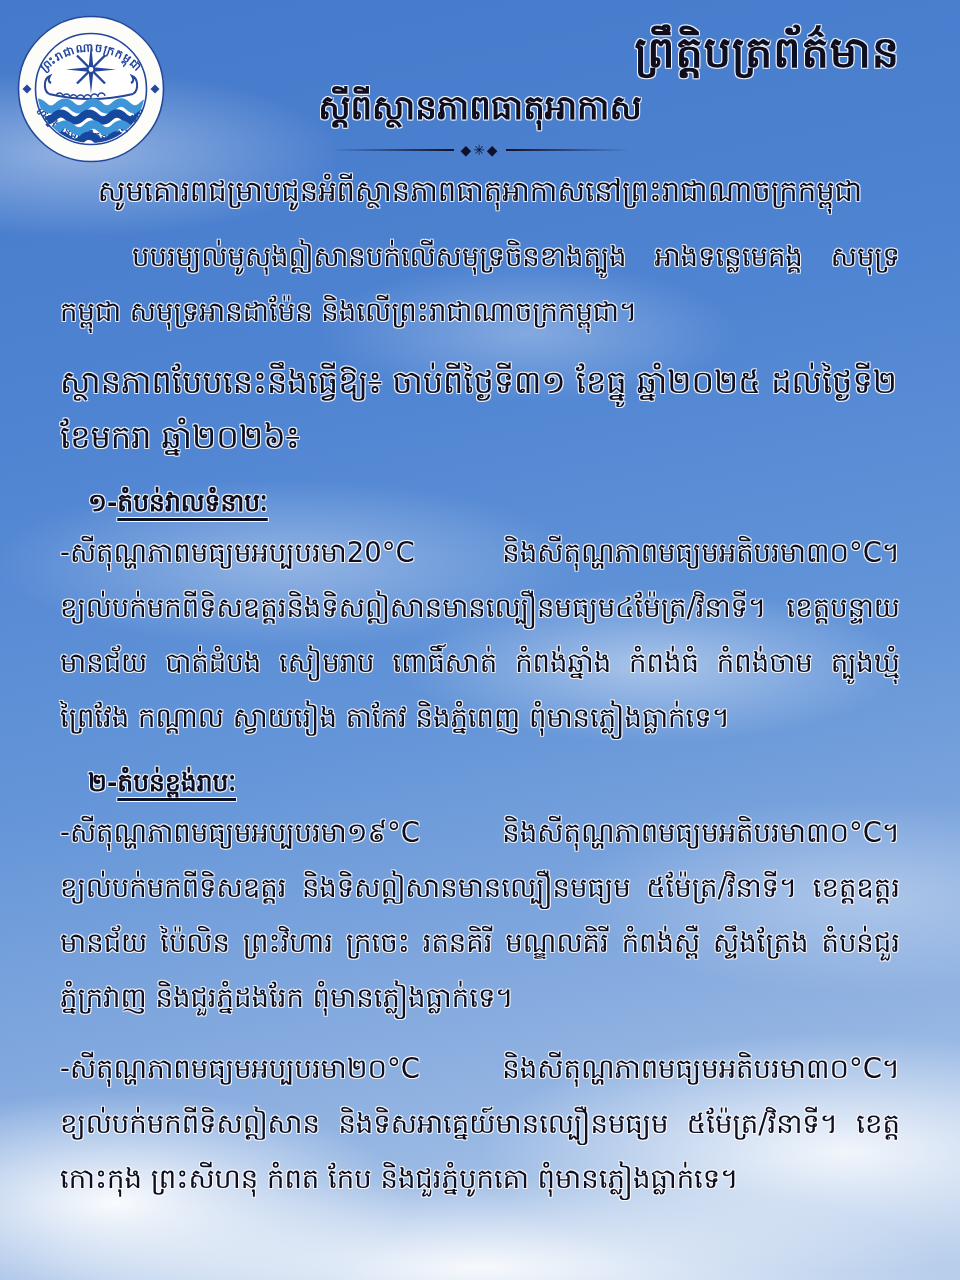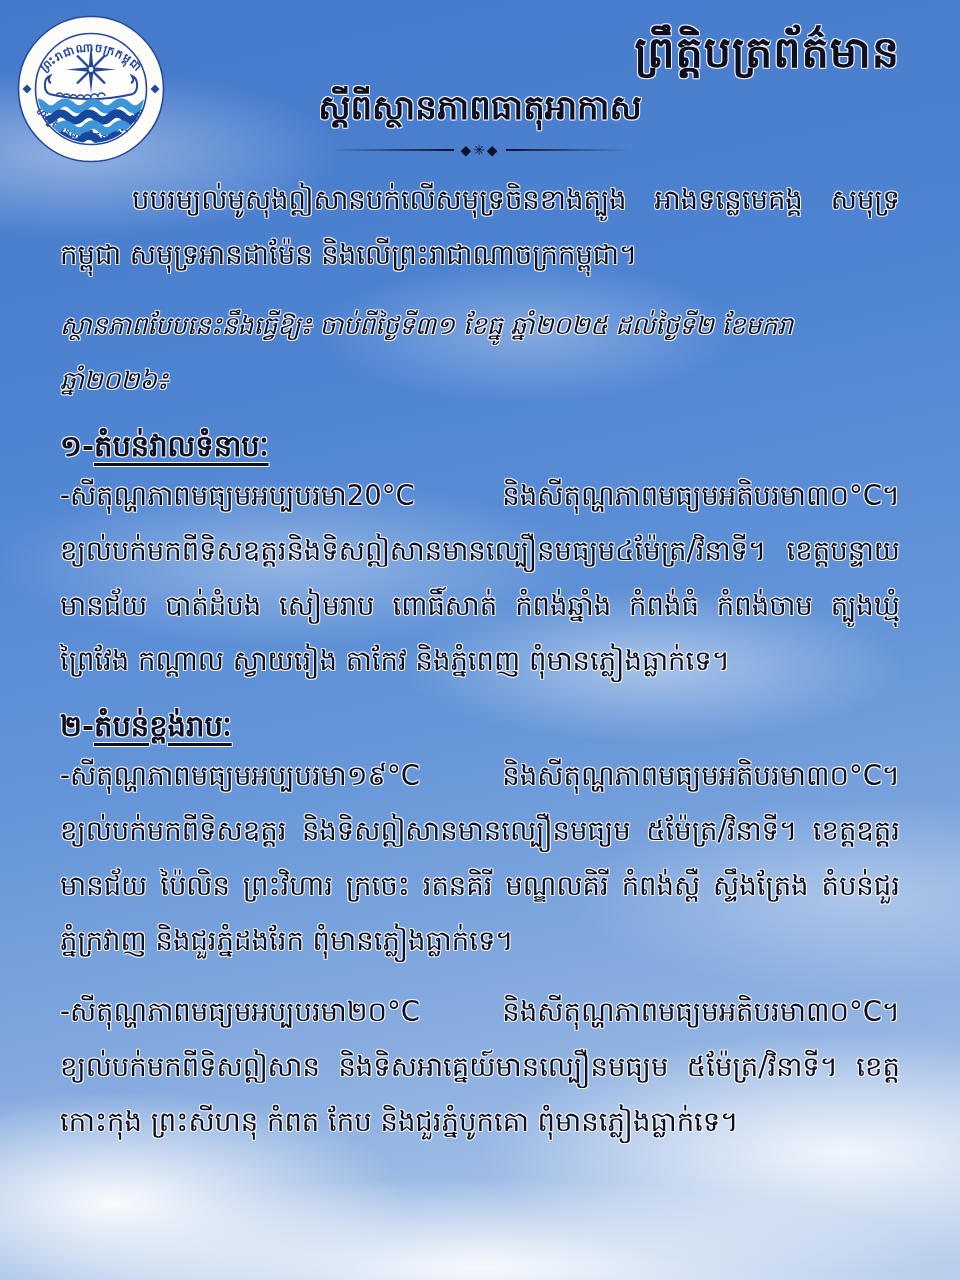--- a/index.html
+++ b/index.html
@@ -29,23 +29,23 @@
   .header { text-align: center; }
   .title { font-size: 43px; font-weight: bold; letter-spacing: 1px; line-height: 1.25; text-align: right; }
   .subtitle { font-size: 34px; font-weight: bold; margin-top: 6px; }
   .divider { display: flex; align-items: center; justify-content: center; margin: 6px auto 10px auto; width: 300px; color: #101028; }
   .divider .line { flex: 1; height: 2px; background: linear-gradient(90deg, rgba(16,16,40,0), #101028); }
   .divider .line.right { background: linear-gradient(90deg, #101028, rgba(16,16,40,0)); }
   .divider .glyphs { font-size: 14px; padding: 0 6px; letter-spacing: 2px; }
   .intro-line { font-size: 29px; line-height: 1.62; text-align: center; font-weight: 500; }
   .para { font-size: 27.5px; line-height: 55px; text-align: justify; font-weight: 500; }
   .para.indent { text-indent: 72px; margin-top: 14px; }
-  .period-line { font-size: 25px; line-height: 55px; margin-top: 16px; font-weight: 500; font-style: italic; }
+  .period-line { font-size: 32px; line-height: 55px; margin-top: 16px; font-weight: 500; }
   .section { margin-top: 16px; }
-  .section-head { font-size: 29px; font-weight: bold; line-height: 44px; }
+  .section-head { font-size: 25px; font-weight: bold; line-height: 44px; margin-left: 28px; }
   .section-head .head-underline {
     text-decoration: underline;
     text-decoration-thickness: 3px;
     text-underline-offset: 7px;
   }
 </style>
 </head>
 <body>
 
 <div class="page">
@@ -102,20 +102,21 @@
   </div>
 
   <div class="header">
     <div class="title outline">ព្រឹត្តិបត្រព័ត៌មាន</div>
     <div class="subtitle outline">ស្តីពីស្ថានភាពធាតុអាកាស</div>
     <div class="divider">
       <span class="line"></span>
       <span class="glyphs">◆✳◆</span>
       <span class="line right"></span>
     </div>
+    <div class="intro-line outline">សូមគោរពជម្រាបជូនអំពីស្ថានភាពធាតុអាកាសនៅព្រះរាជាណាចក្រកម្ពុជា</div>
   </div>
 
   <div class="para indent outline">បបរម្យល់មូសុងឦសានបក់លើសមុទ្រចិនខាងត្បូង អាងទន្លេមេគង្គ សមុទ្រកម្ពុជា សមុទ្រអានដាម៉ែន និងលើព្រះរាជាណាចក្រកម្ពុជា។</div>
 
   <div class="period-line outline">ស្ថានភាពបែបនេះនឹងធ្វើឱ្យ៖ ចាប់ពីថ្ងៃទី៣១ ខែធ្នូ ឆ្នាំ២០២៥ ដល់ថ្ងៃទី២ ខែមករា ឆ្នាំ២០២៦៖</div>
 
   <div class="section">
     <div class="section-head outline"><span>១-</span><span class="head-underline">តំបន់វាលទំនាបៈ</span></div>
     <div class="para outline">-សីតុណ្ហភាពមធ្យមអប្បបរមា20°C និងសីតុណ្ហភាពមធ្យមអតិបរមា៣០°C។ ខ្យល់បក់មកពីទិសឧត្តរនិងទិសឦសានមានល្បឿនមធ្យម៤ម៉ែត្រ/វិនាទី។ ខេត្តបន្ទាយមានជ័យ បាត់ដំបង សៀមរាប ពោធិ៍សាត់ កំពង់ឆ្នាំង កំពង់ធំ កំពង់ចាម ត្បូងឃ្មុំ ព្រៃវែង កណ្តាល ស្វាយរៀង តាកែវ និងភ្នំពេញ ពុំមានភ្លៀងធ្លាក់ទេ។</div>
   </div>

